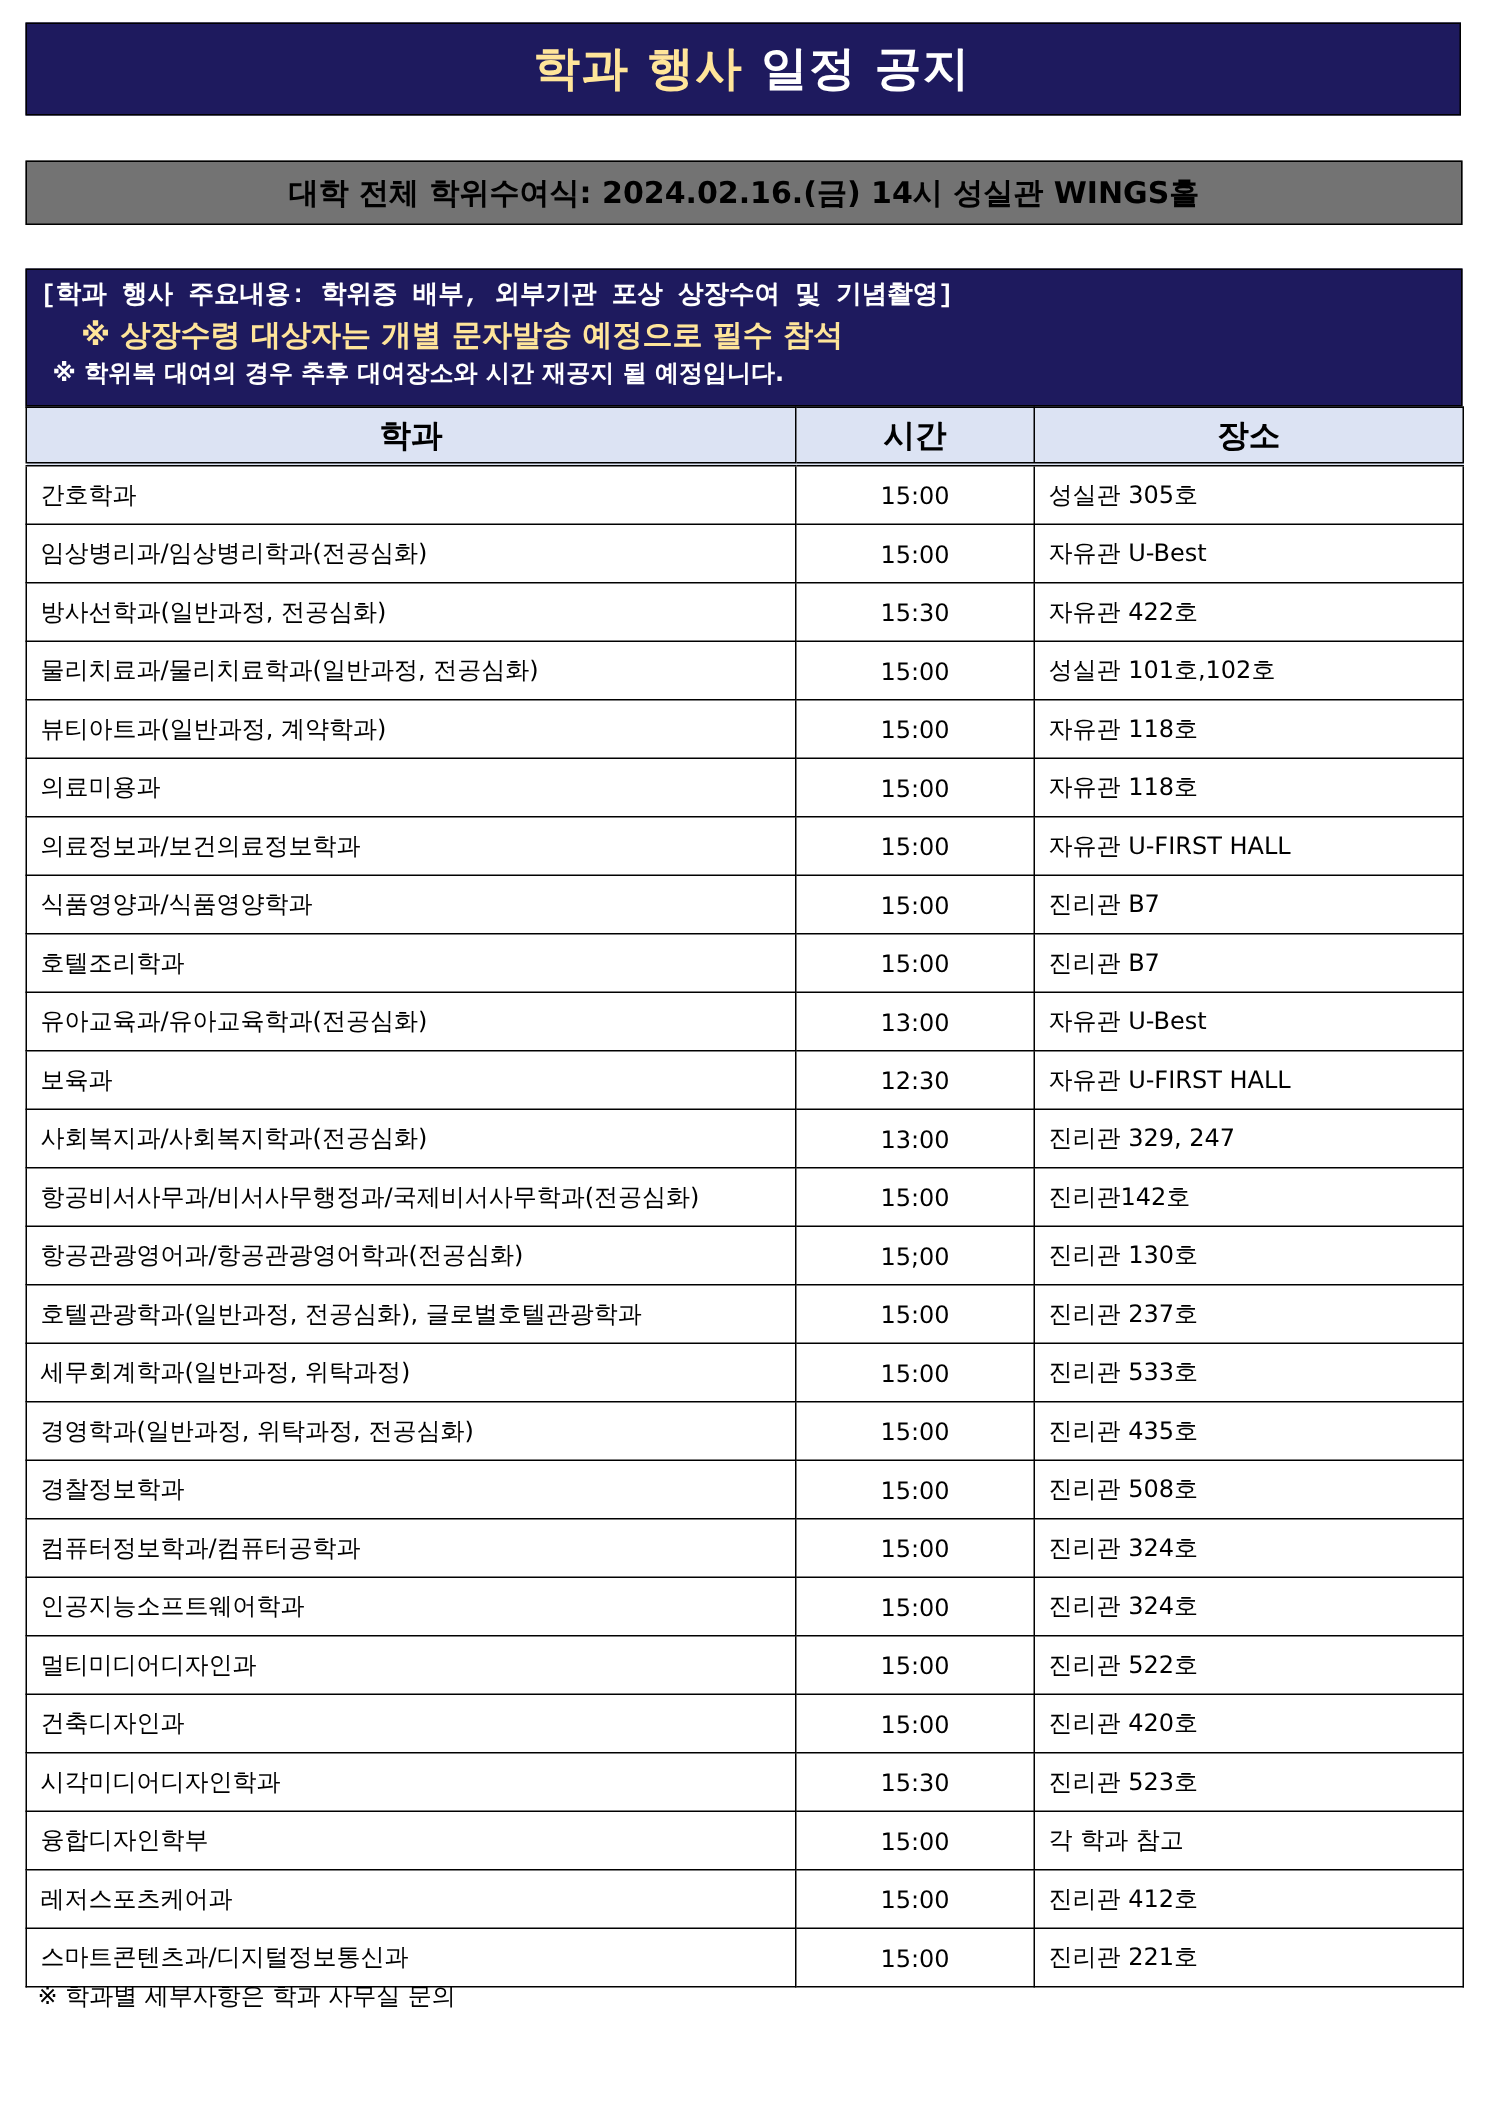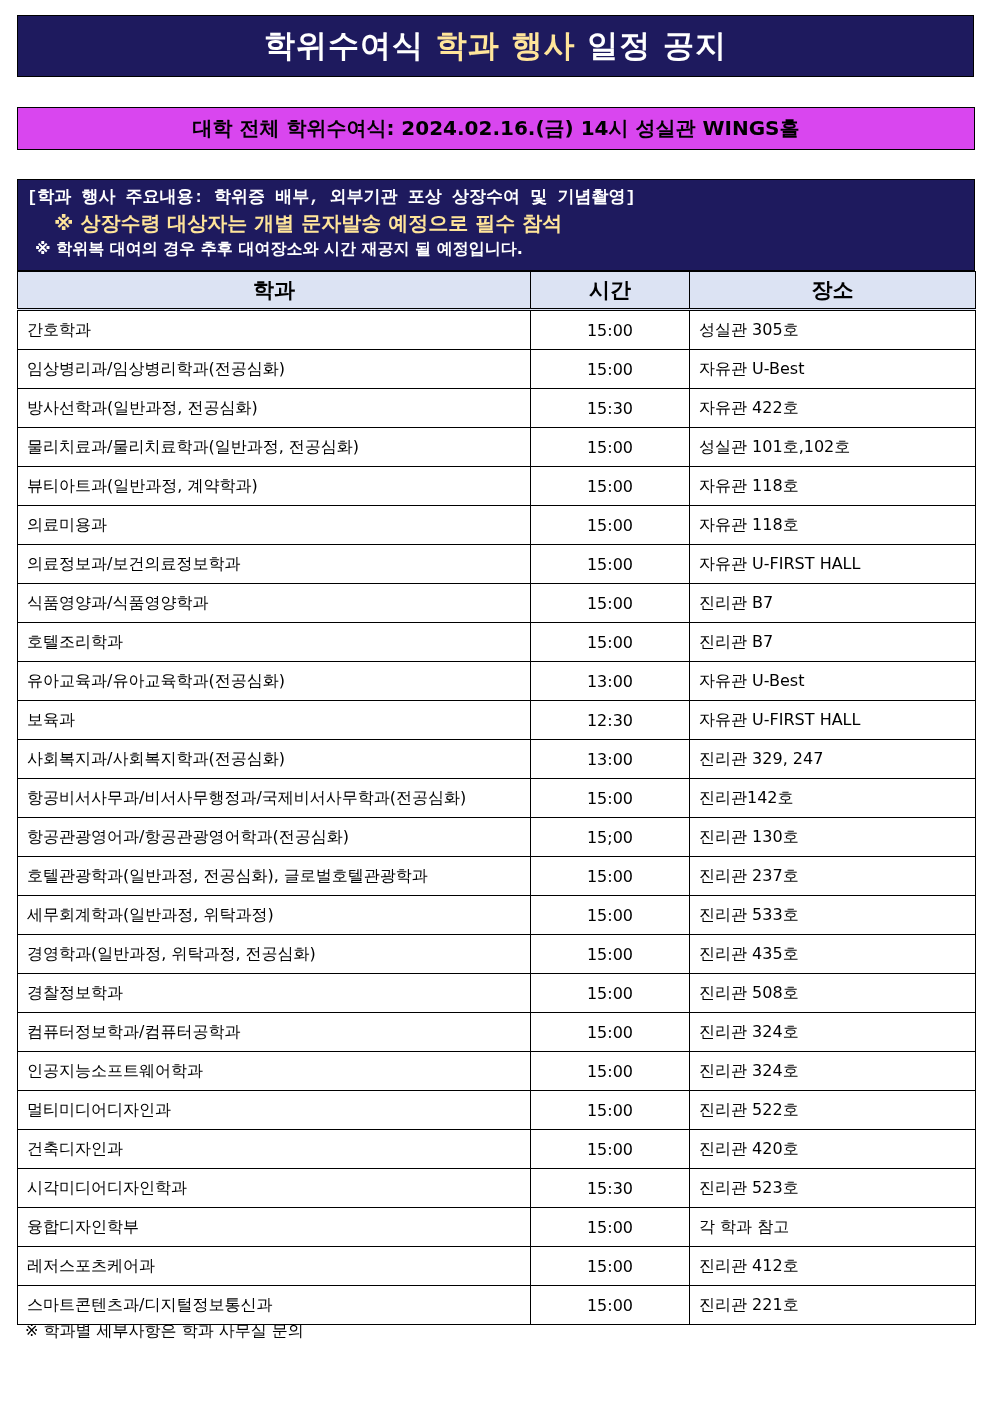--- a/index.html
+++ b/index.html
@@ -6,21 +6,21 @@
   body { width: 992px; height: 1403px; position: relative; font-family: "DejaVu Sans", "Liberation Sans", sans-serif; color: #000; }
   .title-box {
     position: absolute; left: 17px; top: 15px; width: 957px; height: 62px;
     background: #1e1a5e; border: 1px solid #000; box-sizing: border-box;
     display: flex; align-items: center; justify-content: center;
     font-size: 31px; font-weight: bold; color: #ffffff; letter-spacing: 1px;
   }
   .title-box .hl { color: #ffe59a; }
   .ceremony-box {
     position: absolute; left: 17px; top: 107px; width: 958px; height: 43px;
-    background: #d946ef; border: 1px solid #000; box-sizing: border-box;
+    background: #737373; border: 1px solid #000; box-sizing: border-box;
     display: flex; align-items: center; justify-content: center;
     font-size: 20px; font-weight: bold; color: #000;
   }
   .info-box {
     position: absolute; left: 17px; top: 179px; width: 958px; height: 92px;
     background: #1e1a5e; border: 1px solid #000; box-sizing: border-box;
     padding: 5px 0 0 9px; color: #fff; font-weight: bold;
   }
   .info-box .line1 { font-size: 17px; line-height: 25px; font-family: Liberation Mono, monospace; }
   .info-box .line2 { font-size: 20px; line-height: 26px; color: #ffe59a; padding-left: 8px; margin-left: 19px; }
@@ -43,21 +43,21 @@
   td.time { text-align: center; }
   td.place { padding-left: 9px !important; text-align: left; }
   .footnote {
     position: absolute; left: 25px; top: 1321px; font-size: 16px; color: #000;
   }
 </style>
 </head>
 <body>
 
 <div class="title-box">
-  <span>학위수여식</span>&nbsp;<span class="hl">학과 행사</span>&nbsp;<span>일정 공지</span>
+  &nbsp;<span class="hl">학과 행사</span>&nbsp;<span>일정 공지</span>
 </div>
 
 <div class="ceremony-box">
   <span>대학 전체 학위수여식: 2024.02.16.(금) 14시 성실관 WINGS홀</span>
 </div>
 
 <div class="info-box">
   <div class="line1">[학과 행사 주요내용: 학위증 배부, 외부기관 포상 상장수여 및 기념촬영]</div>
   <div class="line2">※ 상장수령 대상자는 개별 문자발송 예정으로 필수 참석</div>
   <div class="line3">※ 학위복 대여의 경우 추후 대여장소와 시간 재공지 될 예정입니다.</div>

